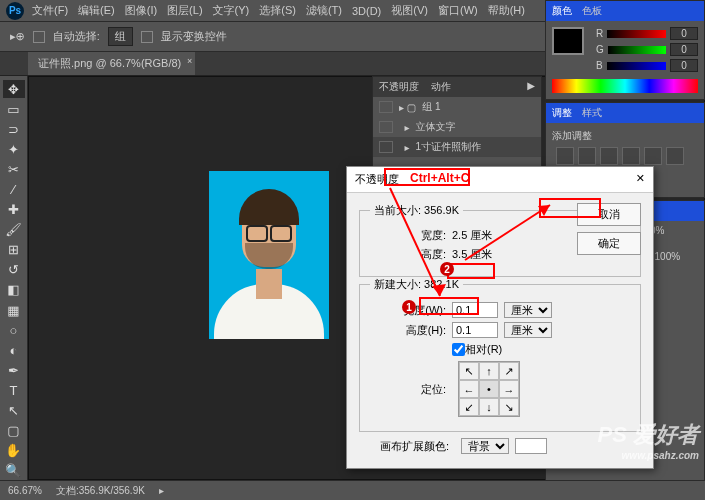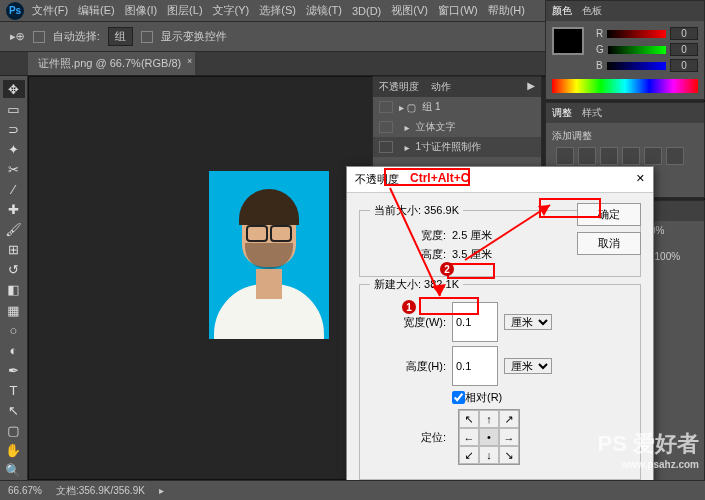--- a/index.html
+++ b/index.html
@@ -24,21 +24,21 @@
 .photo .body { position: absolute; bottom: 0; left: 50%; transform: translateX(-50%); width: 110px; height: 55px; background: #f5f5f0; border-radius: 50px 50px 0 0; }
 .photo .neck { position: absolute; bottom: 40px; left: 50%; transform: translateX(-50%); width: 26px; height: 30px; background: #d8a882; }
 .photo .head { position: absolute; top: 28px; left: 50%; transform: translateX(-50%); width: 54px; height: 68px; background: #e0b088; border-radius: 26px 26px 22px 22px; }
 .photo .hair { position: absolute; top: 18px; left: 50%; transform: translateX(-50%); width: 60px; height: 36px; background: #3a2818; border-radius: 30px 30px 0 0; }
 .photo .beard { position: absolute; top: 72px; left: 50%; transform: translateX(-50%); width: 48px; height: 26px; background: rgba(50,30,15,0.4); border-radius: 0 0 22px 22px; }
 .photo .glasses { position: absolute; top: 54px; left: 50%; transform: translateX(-50%); width: 46px; height: 14px; }
 .photo .glasses::before, .photo .glasses::after { content: ''; position: absolute; top: 0; width: 18px; height: 13px; border: 2px solid #222; border-radius: 4px; }
 .photo .glasses::before { left: 0; } .photo .glasses::after { right: 0; }
 .right-panels { position: absolute; right: 0; top: 0; width: 160px; bottom: 0; display: flex; flex-direction: column; }
 .panel { background: #535353; border: 1px solid #2a2a2a; margin-bottom: 2px; font-size: 10px; }
-.panel .tabs { background: #404040; padding: 3px 6px; display: flex; gap: 10px; }
+.panel .tabs { background: #1d4ed8; padding: 3px 6px; display: flex; gap: 10px; }
 .panel .tabs span.act { color: #fff; }
 .panel .body { padding: 6px; }
 .color-row { display: flex; align-items: center; gap: 4px; margin-bottom: 3px; }
 .color-row .bar { height: 8px; flex: 1; }
 .color-row input { width: 28px; background: #3a3a3a; border: 1px solid #222; color: #ccc; font-size: 10px; text-align: center; }
 .color-fg { width: 32px; height: 28px; background: #000; border: 2px solid #888; position: relative; }
 .color-fg::after { content: ''; position: absolute; width: 26px; height: 22px; background: #fff; border: 2px solid #888; left: 10px; top: 10px; z-index: -1; }
 .spectrum { height: 14px; background: linear-gradient(90deg, red, yellow, lime, cyan, blue, magenta, red); margin-top: 4px; }
 .adj-icons { display: flex; flex-wrap: wrap; gap: 4px; padding: 4px; }
 .adj-icons div { width: 18px; height: 18px; background: #444; border: 1px solid #666; }
@@ -53,41 +53,41 @@
 .history-panel .footer { background: #3a3a3a; padding: 4px 6px; display: flex; gap: 6px; justify-content: flex-start; }
 .history-panel .footer div { width: 14px; height: 14px; border: 1px solid #666; }
 .history-panel .footer .rec { background: #c00; border-radius: 50%; border: none; width: 10px; height: 10px; margin-top: 2px; }
 .dialog { position: absolute; left: 346px; top: 166px; width: 308px; background: #f0f0f0; border: 1px solid #888; color: #000; font-size: 11px; box-shadow: 2px 2px 8px rgba(0,0,0,0.5); }
 .dialog .titlebar { background: #fff; padding: 5px 8px; display: flex; justify-content: space-between; border-bottom: 1px solid #ccc; }
 .dialog .content { padding: 10px 12px; position: relative; }
 .dialog fieldset { border: 1px solid #bbb; padding: 6px 10px 10px; }
 .dialog legend { padding: 0 4px; font-size: 11px; }
 .dialog .field { display: flex; align-items: center; margin: 4px 0; font-size: 11px; }
 .dialog .field label { width: 76px; text-align: right; margin-right: 6px; }
-.dialog .field input[type=text] { width: 46px; border: 1px solid #999; padding: 13px 3px; font-size: 11px; }
+.dialog .field input[type=text] { width: 46px; border: 1px solid #999; padding: 1px 3px; font-size: 11px; }
 .dialog .field select { border: 1px solid #999; padding: 0 2px; font-size: 11px; margin-left: 6px; }
 .dialog .btns { position: absolute; right: 12px; top: 10px; display: flex; flex-direction: column; gap: 6px; }
 .dialog .btn { background: #f8f8f8; border: 1px solid #999; padding: 3px 20px; font-size: 11px; text-align: center; }
 .dialog .anchor { display: inline-grid; grid-template-columns: repeat(3, 20px); grid-template-rows: repeat(3, 18px); border: 1px solid #999; margin-left: 6px; }
 .dialog .anchor div { border: 1px solid #bbb; display: flex; align-items: center; justify-content: center; font-size: 11px; }
 .dialog .anchor div.c { background: #ddd; }
 .dialog .swatch { width: 32px; height: 16px; background: #fff; border: 1px solid #999; margin-left: 6px; display: inline-block; }
 .highlight { border: 2px solid red; position: absolute; pointer-events: none; }
 .hl1 { left: 384px; top: 168px; width: 86px; height: 18px; }
 .hl2 { left: 539px; top: 198px; width: 62px; height: 20px; }
 .hl3 { left: 447px; top: 263px; width: 48px; height: 16px; }
 .hl4 { left: 419px; top: 297px; width: 60px; height: 18px; }
 .annot-text { position: absolute; color: red; font-size: 12px; font-weight: bold; }
 .annot1 { left: 410px; top: 171px; }
 .arrow { position: absolute; pointer-events: none; }
 .badge { width: 14px; height: 14px; border-radius: 50%; color: #fff; font-size: 10px; display: inline-flex; align-items: center; justify-content: center; font-weight: bold; position: absolute; }
 .badge1 { background: #c00; left: 402px; top: 300px; }
 .badge2 { background: #c00; left: 440px; top: 262px; }
 .statusbar { position: absolute; bottom: 0; left: 0; right: 0; height: 20px; background: #535353; border-top: 1px solid #2a2a2a; display: flex; align-items: center; padding: 0 8px; font-size: 10px; gap: 14px; }
-.watermark { position: absolute; right: 6px; bottom: 30px; font-size: 22px; color: rgba(255,255,255,0.7); font-weight: bold; }
+.watermark { position: absolute; right: 6px; bottom: 39px; font-size: 22px; color: rgba(255,255,255,0.7); font-style: italic; font-weight: bold; }
 .watermark small { font-size: 10px; display: block; text-align: right; }
 </style>
 </head>
 <body>
 
 <div class="menubar">
   <div class="ps-logo">Ps</div>
   <span>文件(F)</span>
   <span>编辑(E)</span>
   <span>图像(I)</span>
@@ -247,22 +247,22 @@
   </div>
 </div>
 
 <div class="dialog">
   <div class="titlebar">
     <span>不透明度</span>
     <span>✕</span>
   </div>
   <div class="content">
     <div class="btns">
+      <div class="btn">取消</div>
       <div class="btn">确定</div>
-      <div class="btn">取消</div>
     </div>
     <fieldset>
       <legend>当前大小: 356.9K</legend>
       <div class="field">
           <label>宽度:</label>
           <span>2.5 厘米</span>
         </div>
       <div class="field">
           <label>高度:</label>
           <span>3.5 厘米</span>

